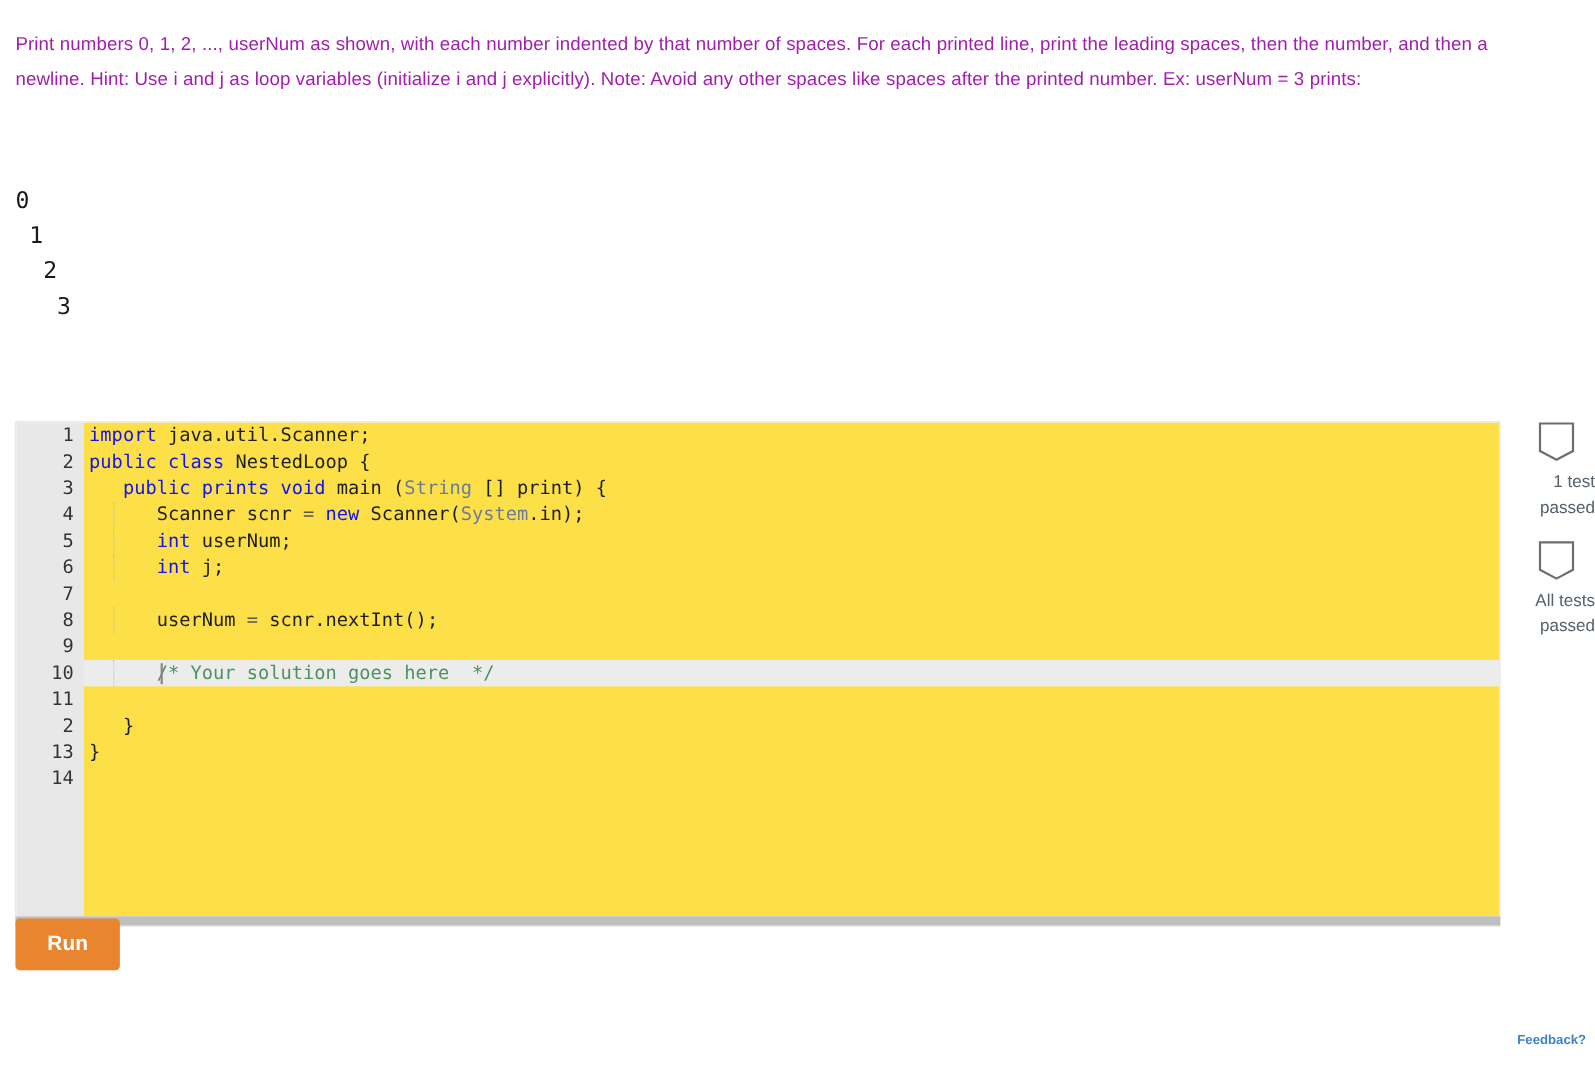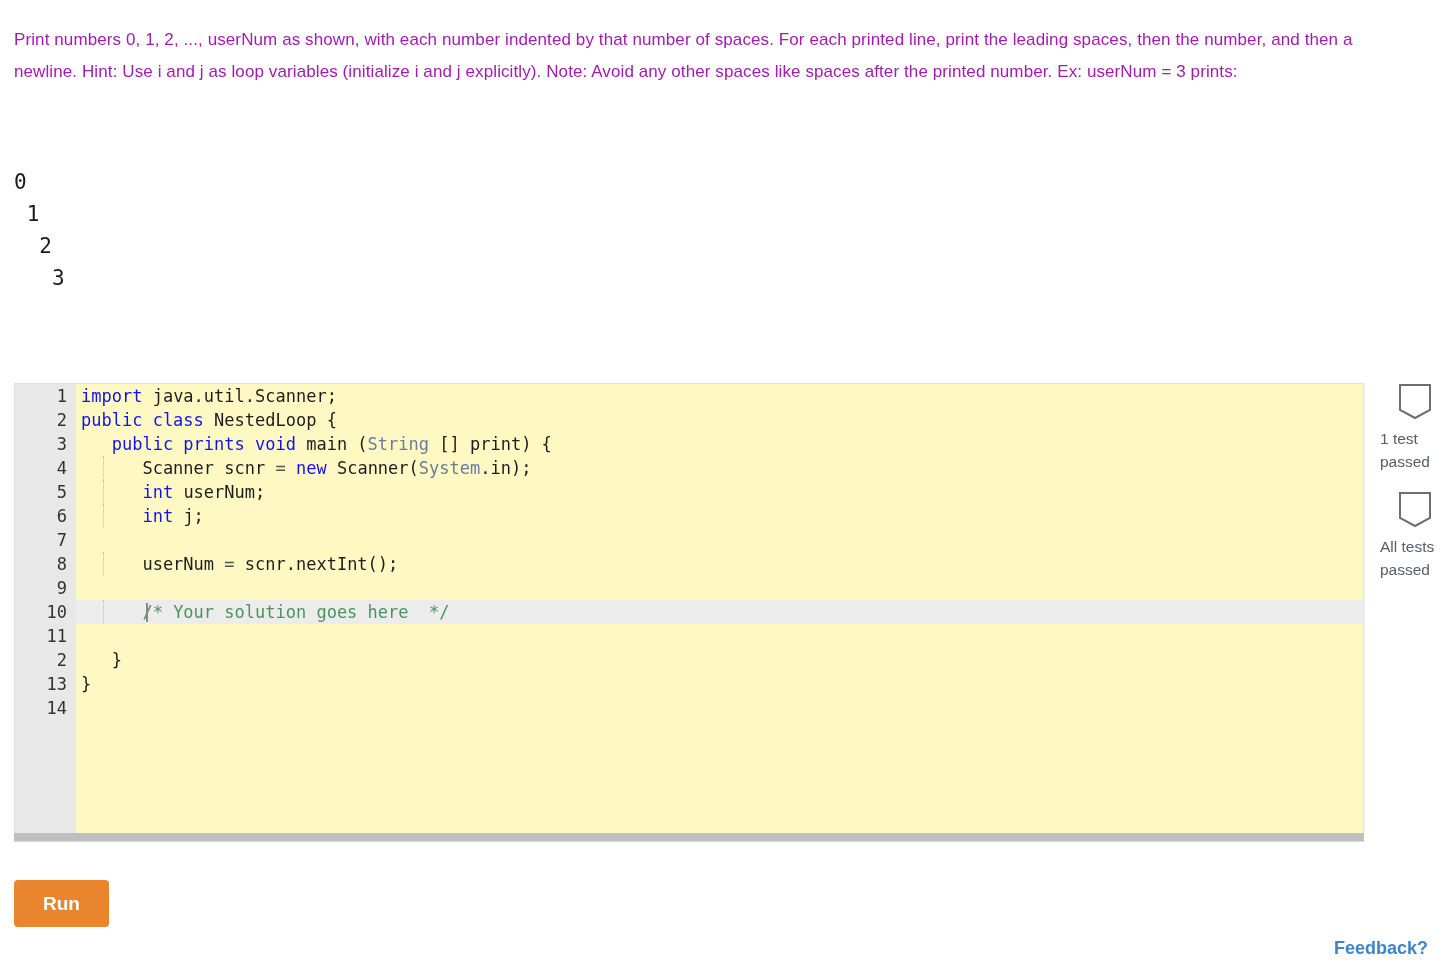--- a/index.html
+++ b/index.html
@@ -76,21 +76,21 @@
     font-size: 17px;
     color: #333333;
     box-sizing: border-box;
   }
   #code-area {
     position: absolute;
     left: 61px;
     right: 0;
     top: 0;
     height: 100%;
-    background: #fef9c3;
+    background: #fde047;
   }
   .code-line {
     position: relative;
     height: 24px;
     line-height: 24px;
     font-family: "DejaVu Sans Mono", "Liberation Mono", monospace;
     font-size: 17px;
     color: #1d1d1d;
     white-space: pre;
     padding-left: 5px;
@@ -132,59 +132,59 @@
     border-bottom: 1px solid #d6d6d6;
     box-sizing: border-box;
   }
 
   
   #test-panel {
     position: absolute;
     left: 1380px;
     top: 383px;
     width: 70px;
-    text-align: left;
+    text-align: right;
   }
   .badge-block { margin-bottom: 18px; }
   .badge-icon {
     width: 34px;
     height: 38px;
     margin: 0 auto 6px auto;
     display: block;
   }
   .badge-label {
     font-size: 15.5px;
     line-height: 23px;
     color: #55606b;
   }
 
   
   #run-button {
     position: absolute;
     left: 14px;
-    top: 880px;
+    top: 835px;
     width: 95px;
     height: 47px;
     background: #e8852e;
     border: none;
     border-radius: 4px;
     color: #ffffff;
     font-family: "Liberation Sans", sans-serif;
     font-size: 19px;
     font-weight: bold;
     cursor: pointer;
     padding: 0;
   }
 
   
   #feedback-link {
     position: absolute;
-    right: 22px;
+    right: 8px;
     top: 938px;
-    font-size: 18px;
+    font-size: 12px;
     font-weight: bold;
     color: #3d85c8;
     text-decoration: none;
     cursor: pointer;
   }
 </style>
 </head>
 <body>
 
 <div id="prompt">Print numbers 0, 1, 2, ..., userNum as shown, with each number indented by that number of spaces. For each printed line, print the leading spaces, then the number, and then a newline. Hint: Use i and j as loop variables (initialize i and j explicitly). Note: Avoid any other spaces like spaces after the printed number. Ex: userNum = 3 prints:</div>

